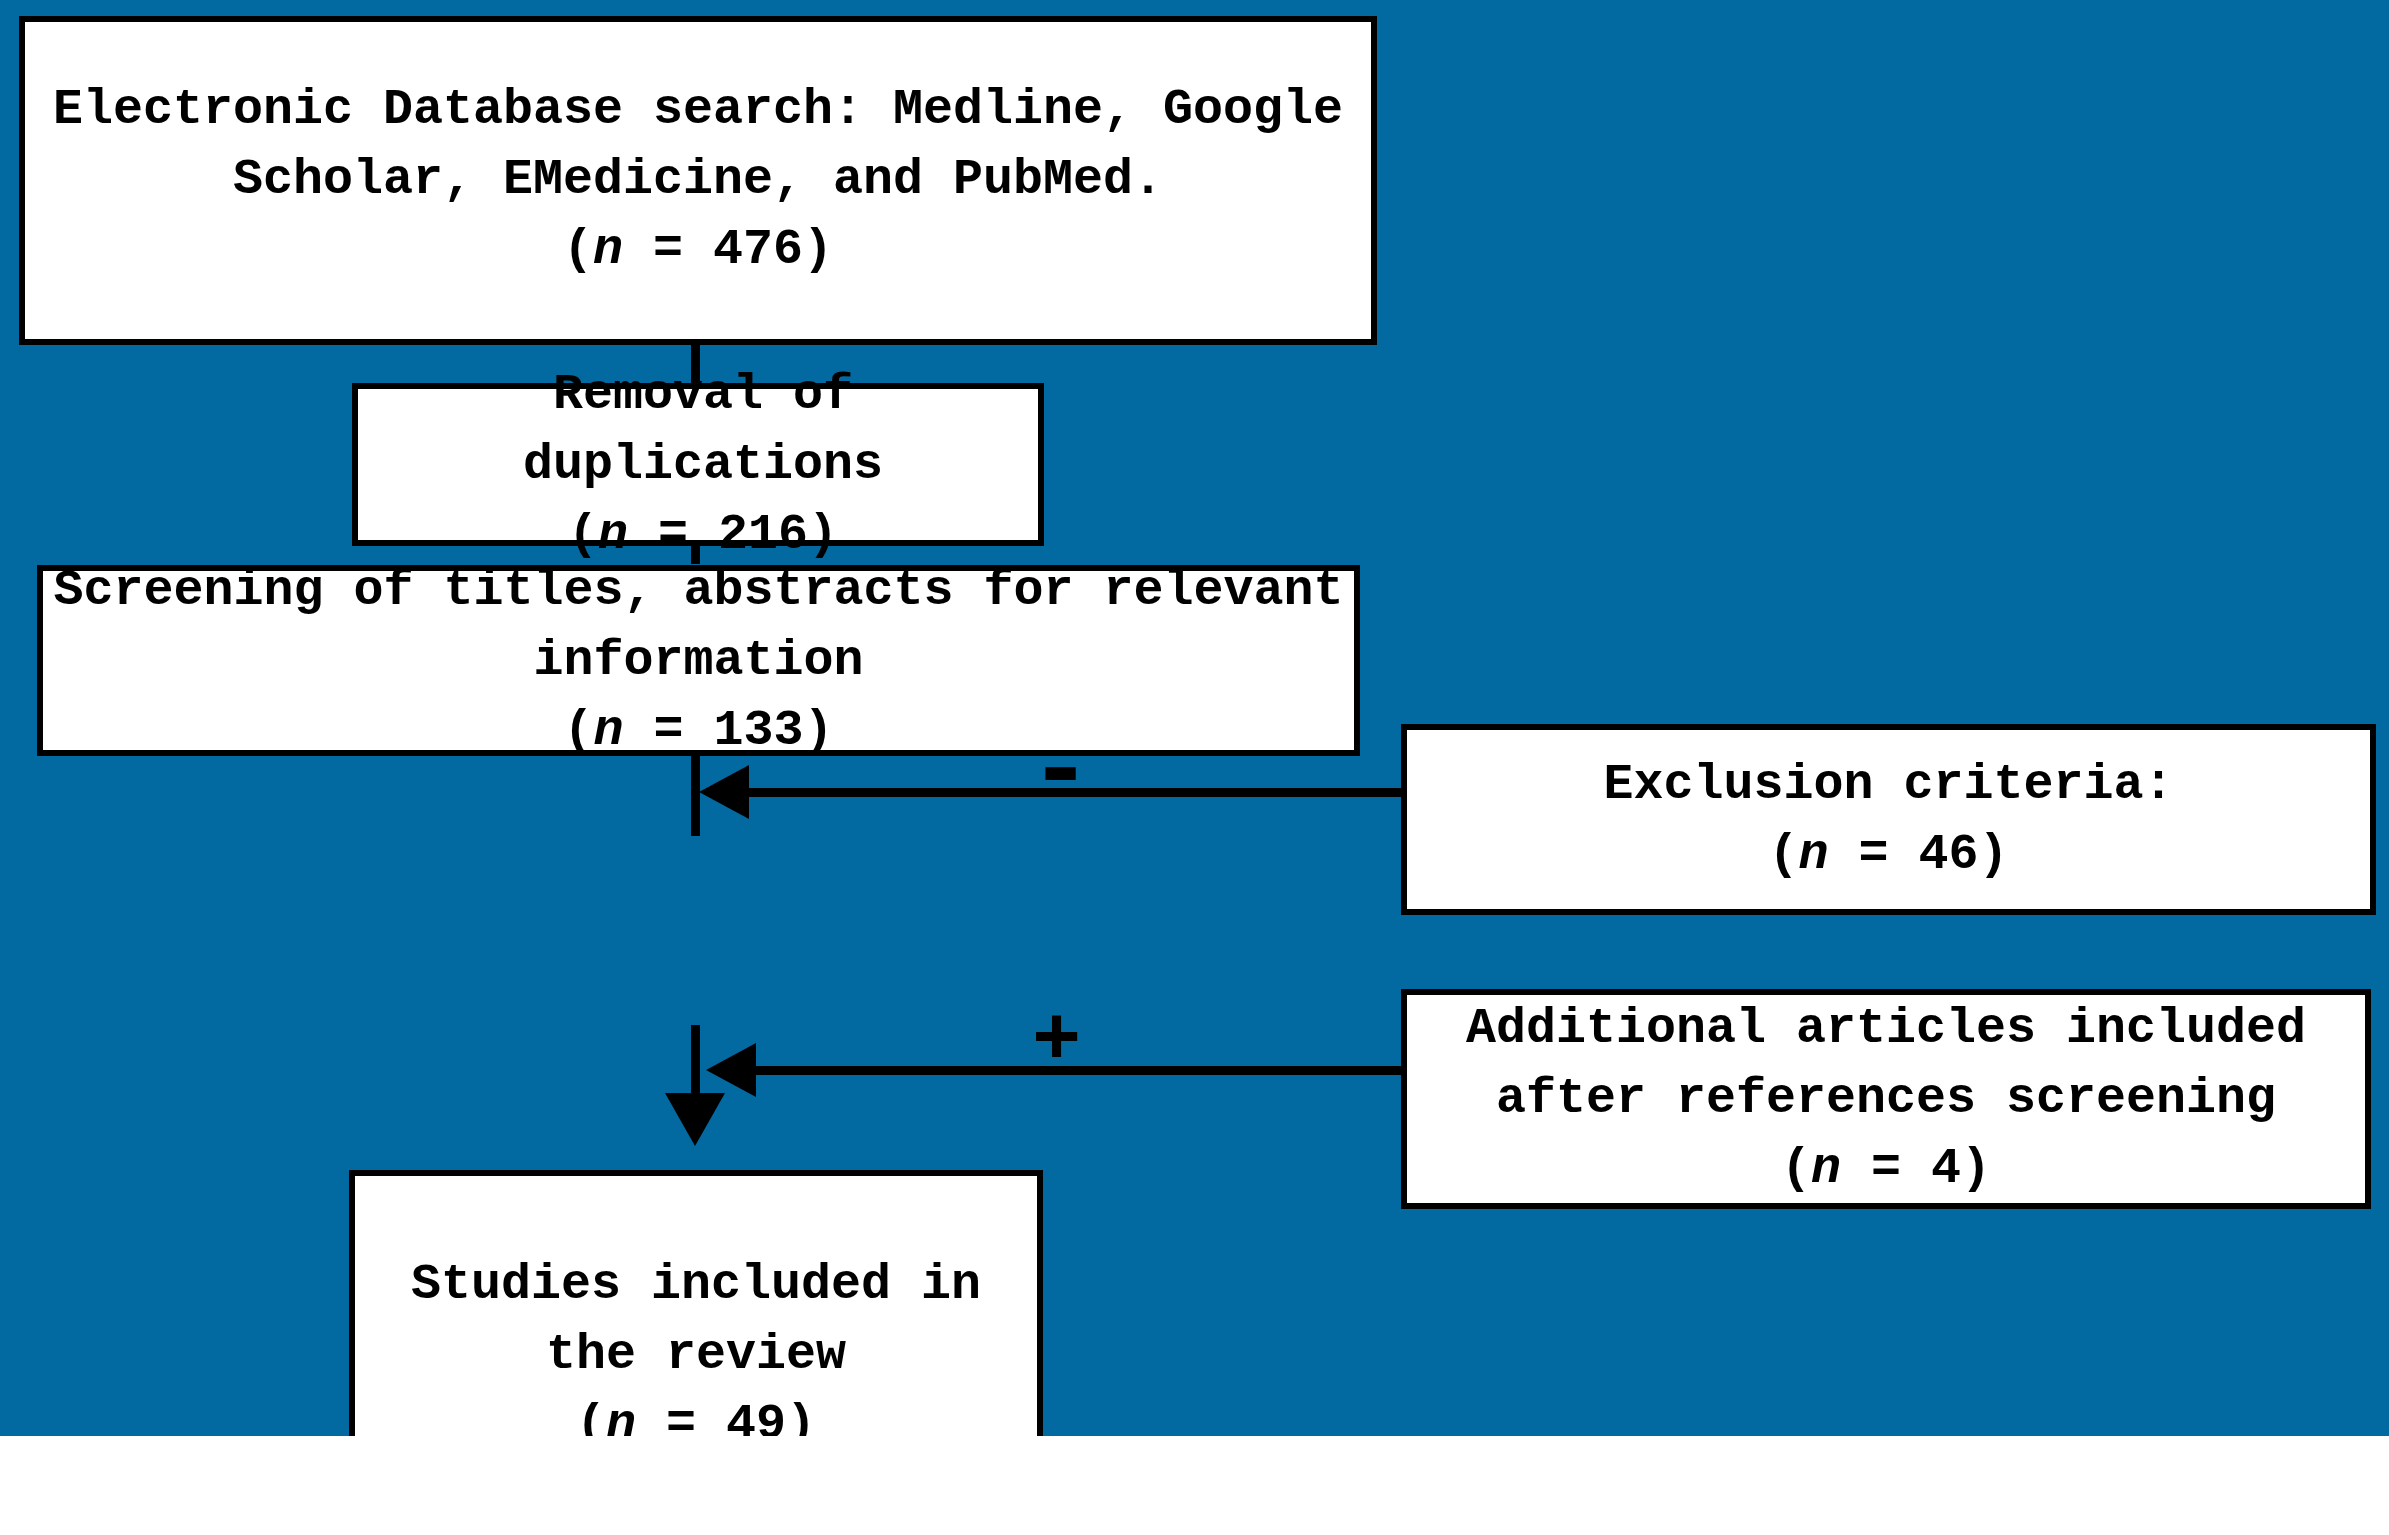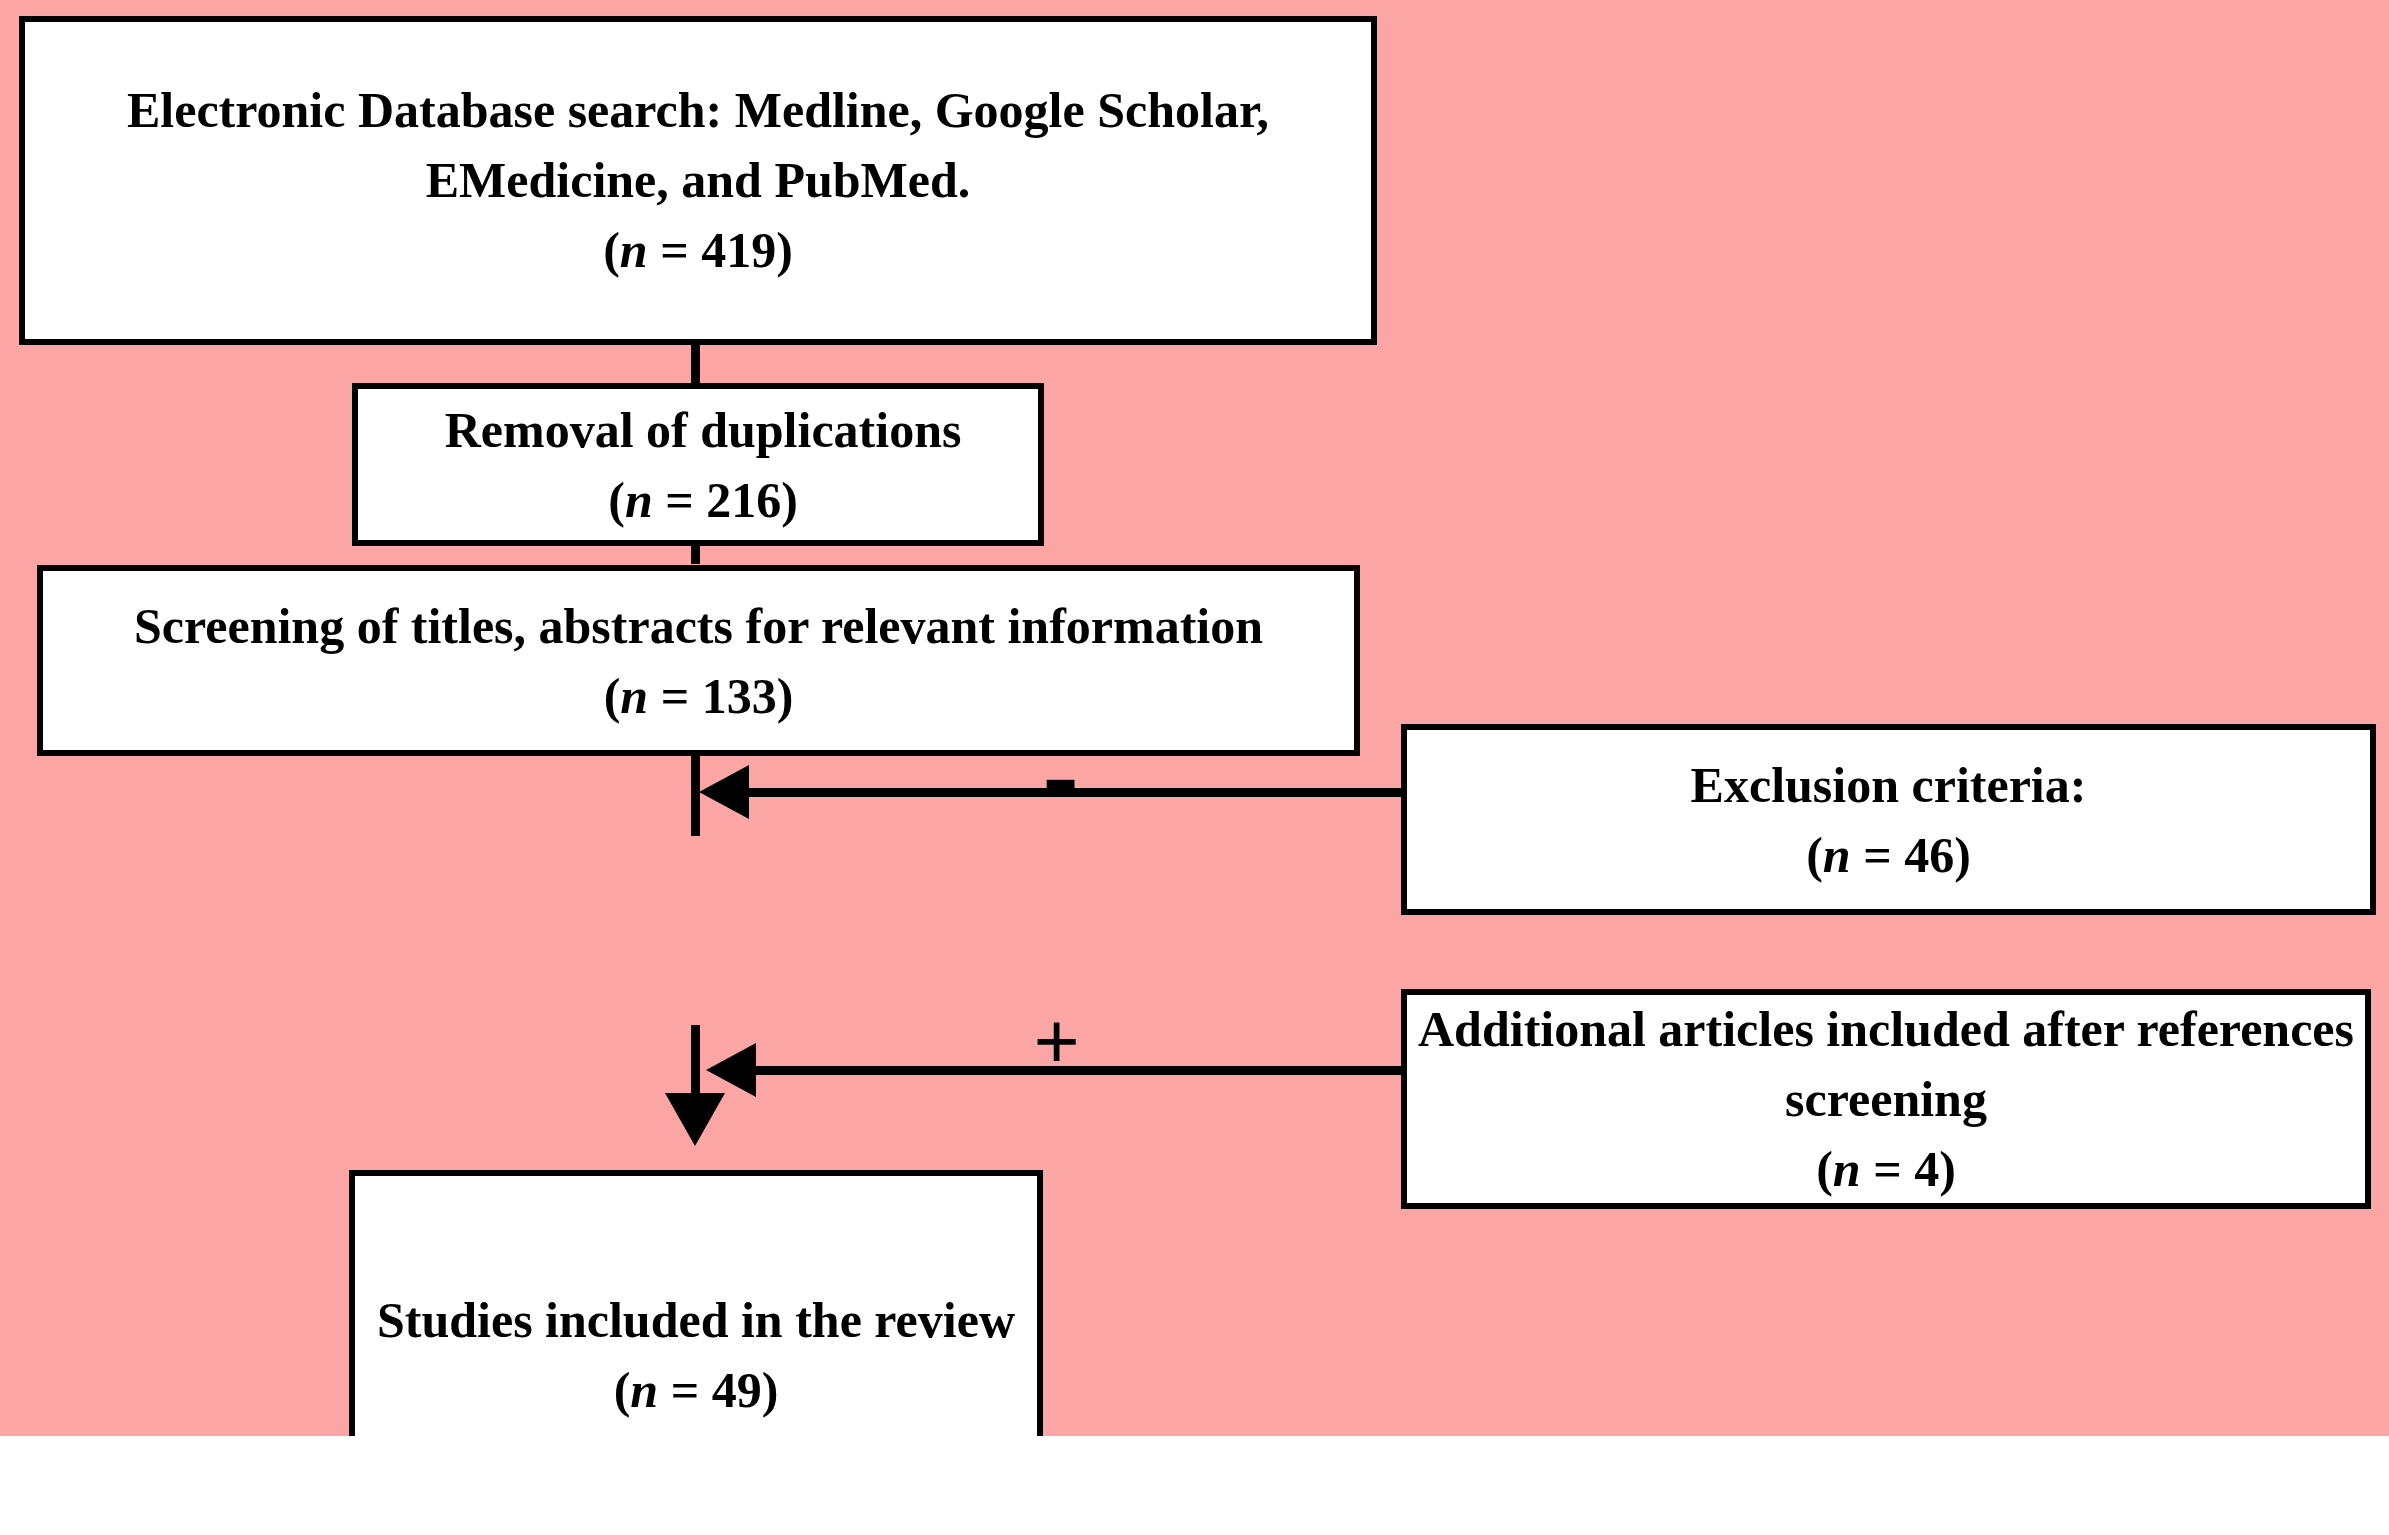--- a/index.html
+++ b/index.html
@@ -4,22 +4,22 @@
 <style>
   html, body {
     margin: 0;
     padding: 0;
     background: #ffffff;
   }
   .canvas {
     position: relative;
     width: 2389px;
     height: 1436px;
-    background: #fca5a5;
-    font-family: Liberation Serif, serif;
+    background: #0369a1;
+    font-family: Liberation Mono, monospace;
     color: #000000;
   }
   .box {
     position: absolute;
     box-sizing: border-box;
     border: 6.4px solid #000000;
     background: #ffffff;
     display: flex;
     flex-direction: column;
     align-items: center;
@@ -86,21 +86,21 @@
   #op-minus { left: 1032px; top: 745px; font-size: 107px; }
   #op-plus  { left: 1028px; top: 1013px; font-size: 82px; }
 </style>
 </head>
 <body>
 
 <div class="canvas">
 
   <div class="box" id="box-search">
     <div class="box-label">Electronic Database search: Medline, Google Scholar, EMedicine, and PubMed.</div>
-    <div class="box-n"><span>(</span><i>n</i><span> = 419)</span></div>
+    <div class="box-n"><span>(</span><i>n</i><span> = 476)</span></div>
   </div>
 
   <div class="vline" id="conn-search-dedup"></div>
 
   <div class="box" id="box-dedup">
     <div class="box-label">Removal of duplications</div>
     <div class="box-n"><span>(</span><i>n</i><span> = 216)</span></div>
   </div>
 
   <div class="vline" id="conn-dedup-screening"></div>

